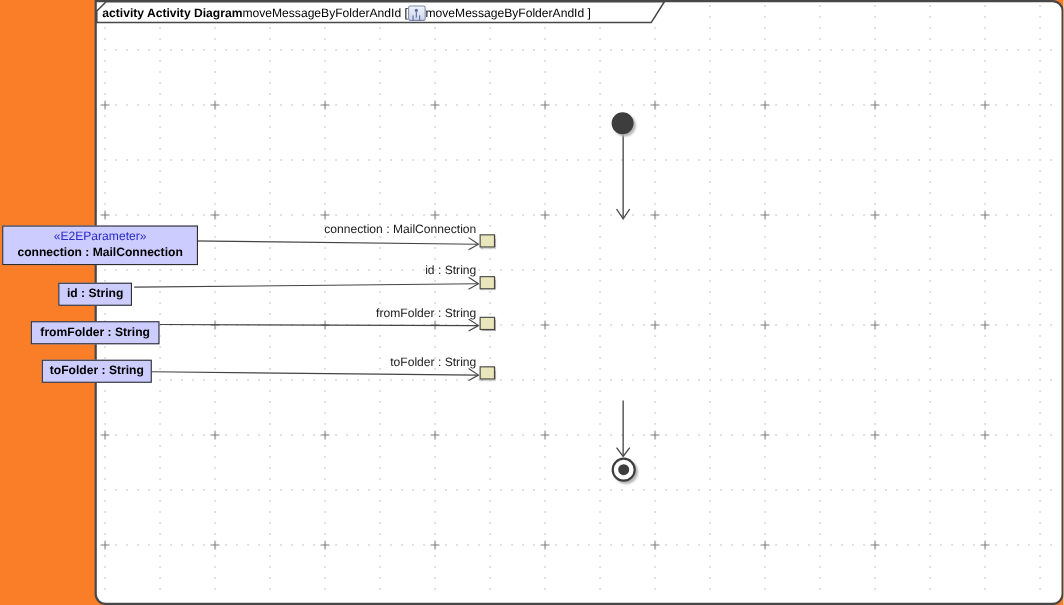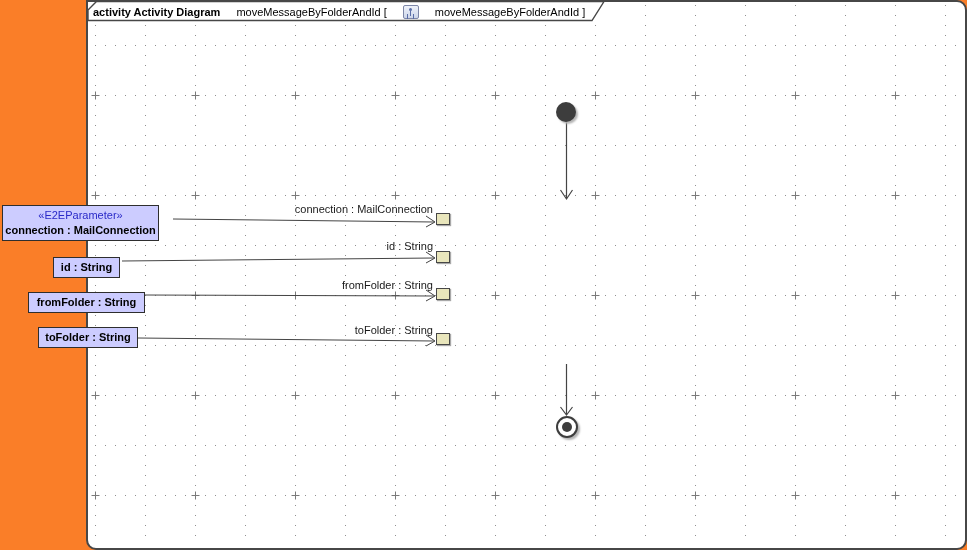--- a/index.html
+++ b/index.html
@@ -14,21 +14,21 @@
     position:absolute;left:86px;top:0;width:877px;height:546px;
     background:#ffffff;border:2px solid #474747;
     border-radius:0 10px 10px 10px;
     overflow:hidden;
   }
   .gridsvg{position:absolute;left:0;top:0;}
   .overlay{position:absolute;left:0;top:0;pointer-events:none;}
   
   .tabtext{
     position:absolute;left:93px;top:4px;height:15px;
-    display:flex;align-items:center;gap:16px;
+    display:flex;align-items:center;gap:0;
     font-size:11px;color:#000;white-space:nowrap;
   }
   .tabtext .kw{font-weight:bold;}
   .dg-icon{
     display:inline-block;width:14px;height:12px;position:relative;
     background:linear-gradient(#eef2fa,#cdd6ea);
     border:1px solid #7d87a8;border-radius:2px;
   }
   .dg-icon:before{
     content:"";position:absolute;left:5px;top:2px;width:3px;height:3px;
@@ -39,21 +39,21 @@
     background:#5a6ea8;box-shadow:-3px 3px 0 0 #5a6ea8,3px 3px 0 0 #5a6ea8;
   }
   
   .pbox{
     position:absolute;background:#ccccff;border:1px solid #2e2e2e;
     display:flex;flex-direction:column;align-items:center;justify-content:center;
     font-size:11px;color:#000;text-align:center;box-sizing:border-box;
   }
   .pbox .stereo{color:#2929c8;font-weight:normal;line-height:15px;}
   .pbox .pname{font-weight:bold;line-height:15px;white-space:nowrap;}
-  .pb1{left:2px;top:205px;width:157px;height:36px;}
+  .pb1{left:2px;top:205px;width:178px;height:36px;}
   .pb2{left:53px;top:257px;width:67px;height:21px;}
   .pb3{left:28px;top:292px;width:117px;height:21px;}
   .pb4{left:38px;top:327px;width:100px;height:21px;}
   
   .elabel{
     position:absolute;font-size:11px;color:#1a1a1a;text-align:right;white-space:nowrap;
   }
   .el1{left:233px;top:203px;width:200px;}
   .el2{left:333px;top:240px;width:100px;}
   .el3{left:283px;top:279px;width:150px;}

